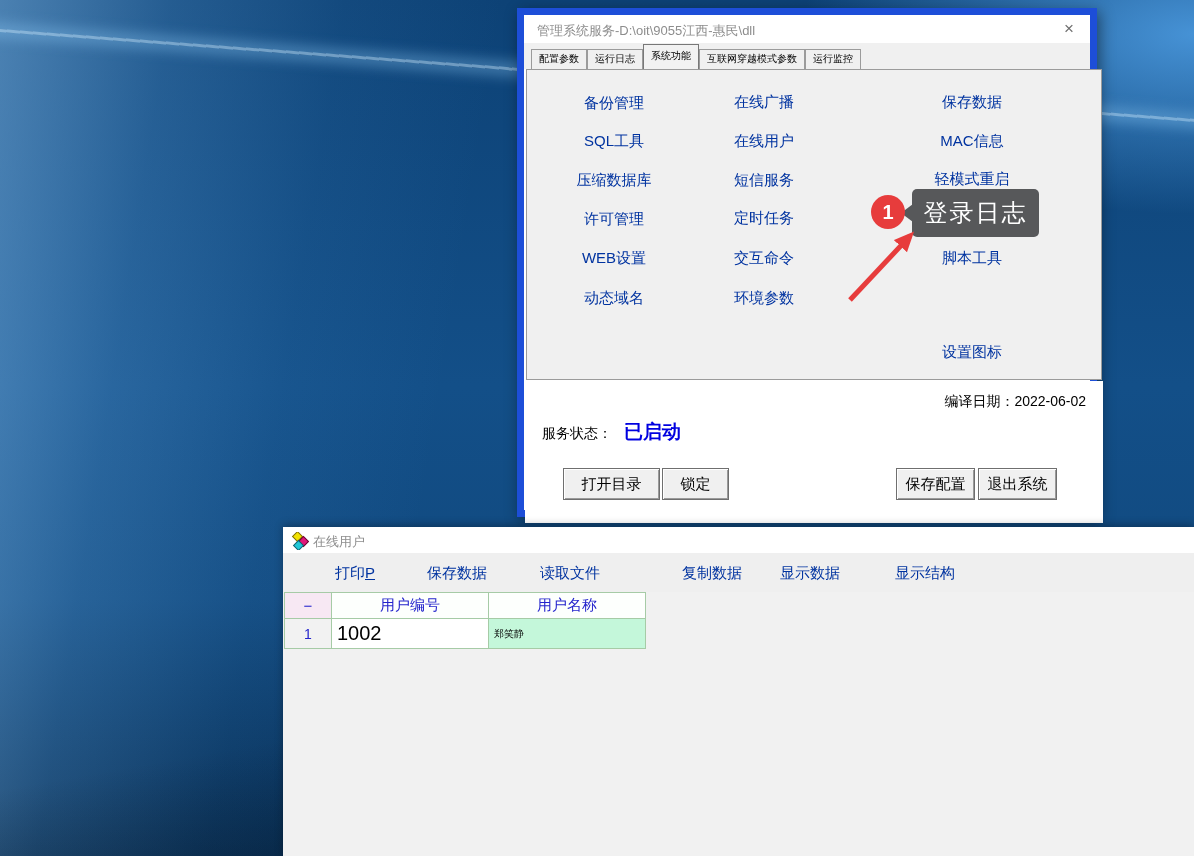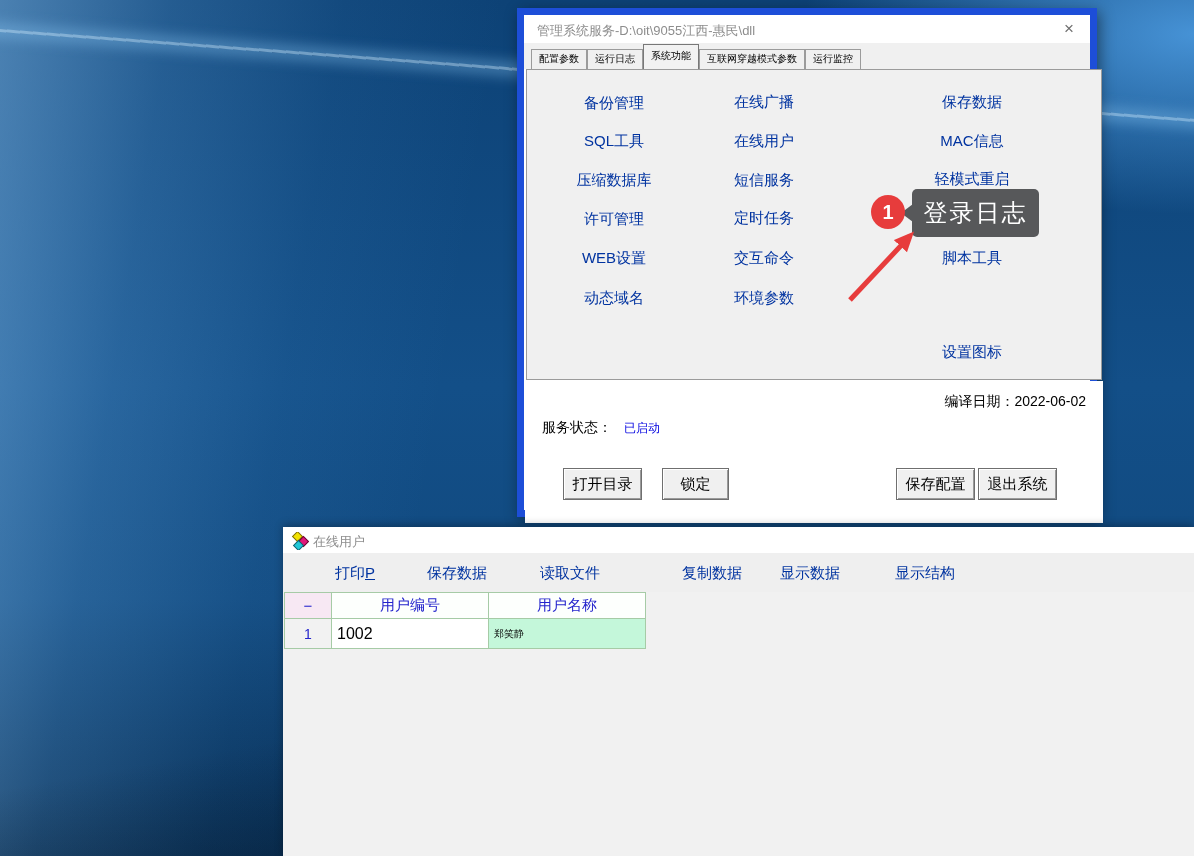--- a/index.html
+++ b/index.html
@@ -47,21 +47,21 @@
     position:absolute; left:2px; top:54px; width:576px; height:311px;
     background:#f0f0f0; border:1px solid #9b9b9b;
   }
   .link {
     position:absolute; transform:translateX(-50%);
     font-size:15px; color:#0033A0; white-space:nowrap; cursor:pointer;
   }
   .lower { position:absolute; left:1px; top:366px; width:578px; height:142px; background:#ffffff; }
   .compile { position:absolute; right:17px; top:12px; font-size:14px; color:#000; }
   .statusrow { position:absolute; left:17px; top:38px; font-size:14px; color:#000; }
-  .statusval { margin-left:12px; font-size:12px; font-weight:normal; color:#0000E0; }
+  .statusval { margin-left:12px; font-size:19px; font-weight:bold; color:#0000E0; }
   .btn {
     position:absolute; top:87px; height:32px; background:#f0f0f0;
     border:1px solid #6f6f6f; box-shadow:inset 1px 1px 0 #ffffff, inset -1px -1px 0 #9a9a9a;
     font-size:15px; color:#000; text-align:center; line-height:30px; cursor:pointer;
   }
 
   
   .ann-tooltip {
     position:absolute; left:912px; top:189px; width:127px; height:48px; z-index:50;
     background:#57585A; border-radius:5px; color:#fff; font-size:24px;
@@ -89,21 +89,21 @@
   .ow-title { position:absolute; left:30px; top:6px; font-size:13px; color:#8d8d8d; }
   .ow-toolbar { position:absolute; left:0; top:26px; width:100%; height:39px; background:#efefef; }
   .tlink { position:absolute; top:11px; font-size:15px; color:#0033A0; white-space:nowrap; cursor:pointer; }
   .accel { text-decoration:underline; }
   .ow-table { position:absolute; left:1px; top:65px; border-collapse:collapse; }
   .ow-table th, .ow-table td { border:1px solid #A6CBA6; overflow:hidden; }
   .ow-table th { font-weight:normal; font-size:15px; color:#2424CC; text-align:center; }
   .th-corner { width:47px; height:26px; background:#F7E8F3; }
   .th-col { width:157px; background:#FDFFFD;margin-left:48px; }
   .td-num { width:47px; height:30px; background:#F2F2F2; color:#2424CC; font-size:14px; text-align:center; }
-  .td-id { background:#FFFFFF; color:#000; font-size:16px; padding-left:5px; }
+  .td-id { background:#FFFFFF; color:#000; font-size:20px; padding-left:5px; }
   .td-name { background:#C4F7DA; color:#000; font-size:10px; padding-left:5px; }
 </style>
 </head>
 <body>
 
 <div class="desktop">
   <div class="beam-line"></div>
 </div>
 
 <div id="main-win">
@@ -136,21 +136,21 @@
   <span class="link" style="left:240px;top:274px">环境参数</span>
   <span class="link" style="left:448px;top:328px">设置图标</span>
 
   <div class="lower">
     <div class="compile">
       <span>编译日期：</span><span>2022-06-02</span>
     </div>
     <div class="statusrow">
       <span>服务状态：</span><span class="statusval">已启动</span>
     </div>
-    <div class="btn" style="left:38px;width:79px">打开目录</div>
+    <div class="btn" style="left:38px;width:97px">打开目录</div>
     <div class="btn" style="left:137px;width:67px">锁定</div>
     <div class="btn" style="left:371px;width:79px">保存配置</div>
     <div class="btn" style="left:453px;width:79px">退出系统</div>
   </div>
 </div>
 
 <div class="ann-tooltip">登录日志
   <span class="ann-caret"></span>
 </div>
 <div class="ann-badge">1</div>

